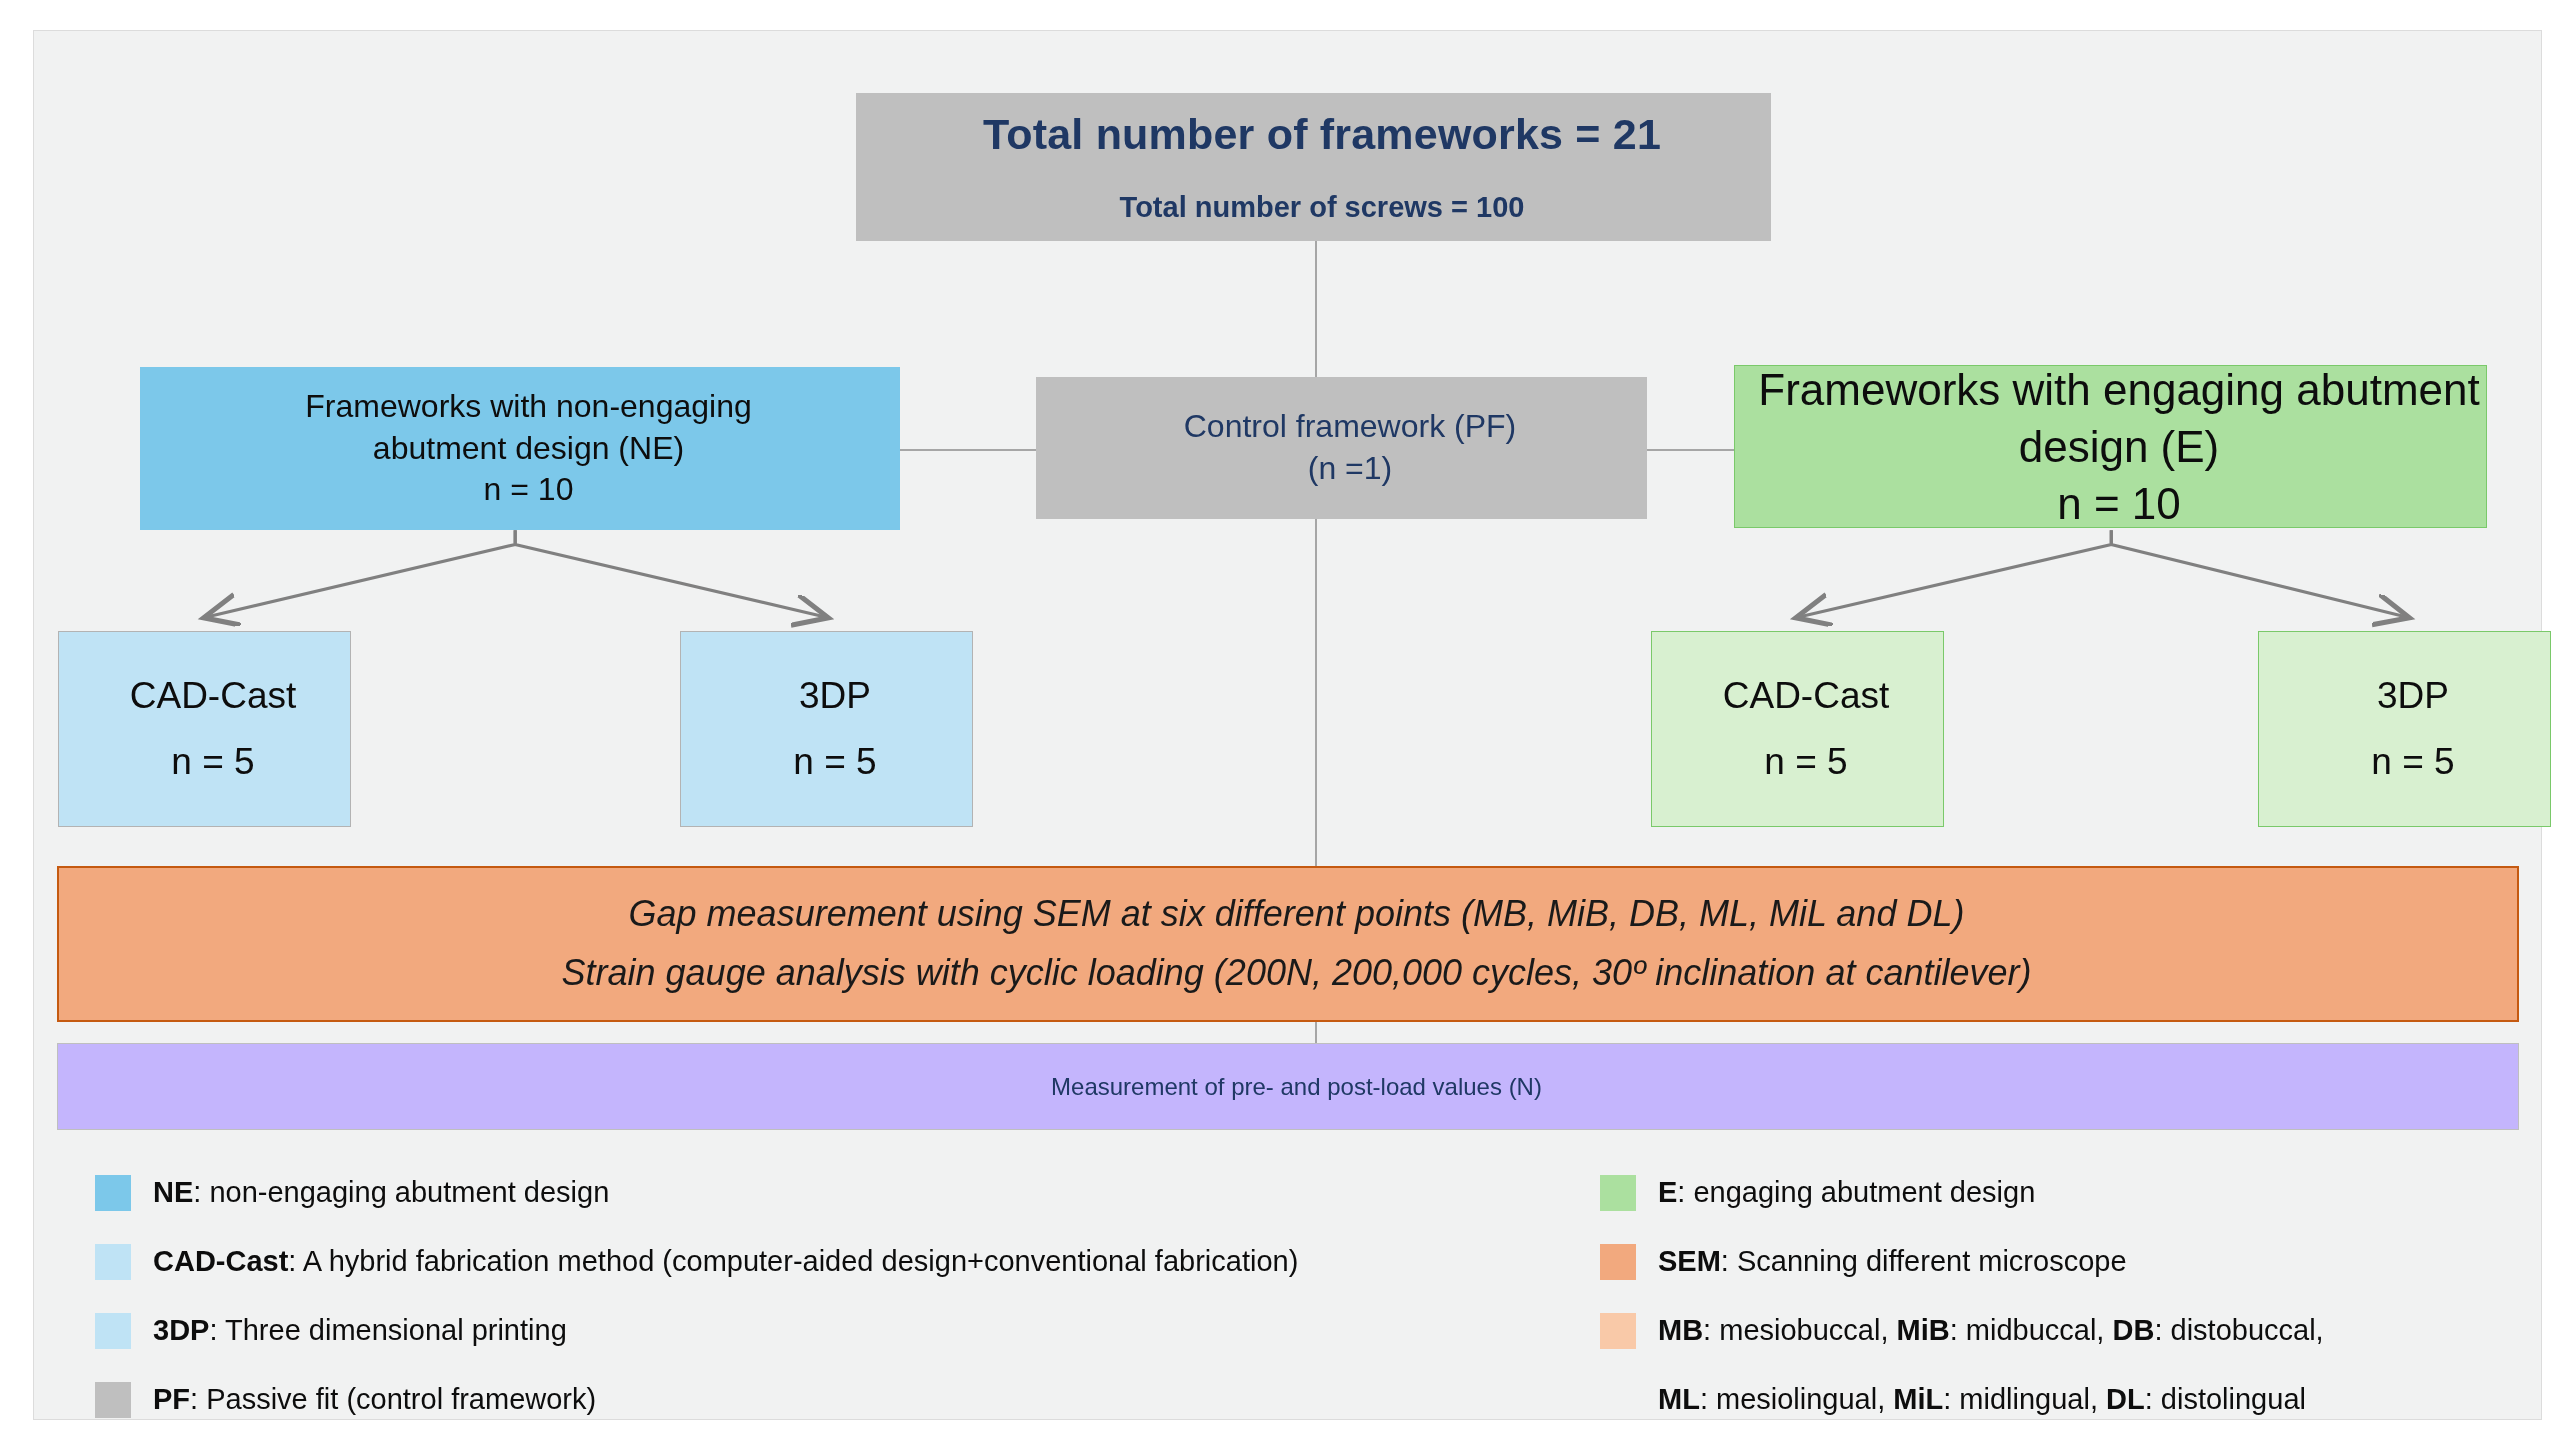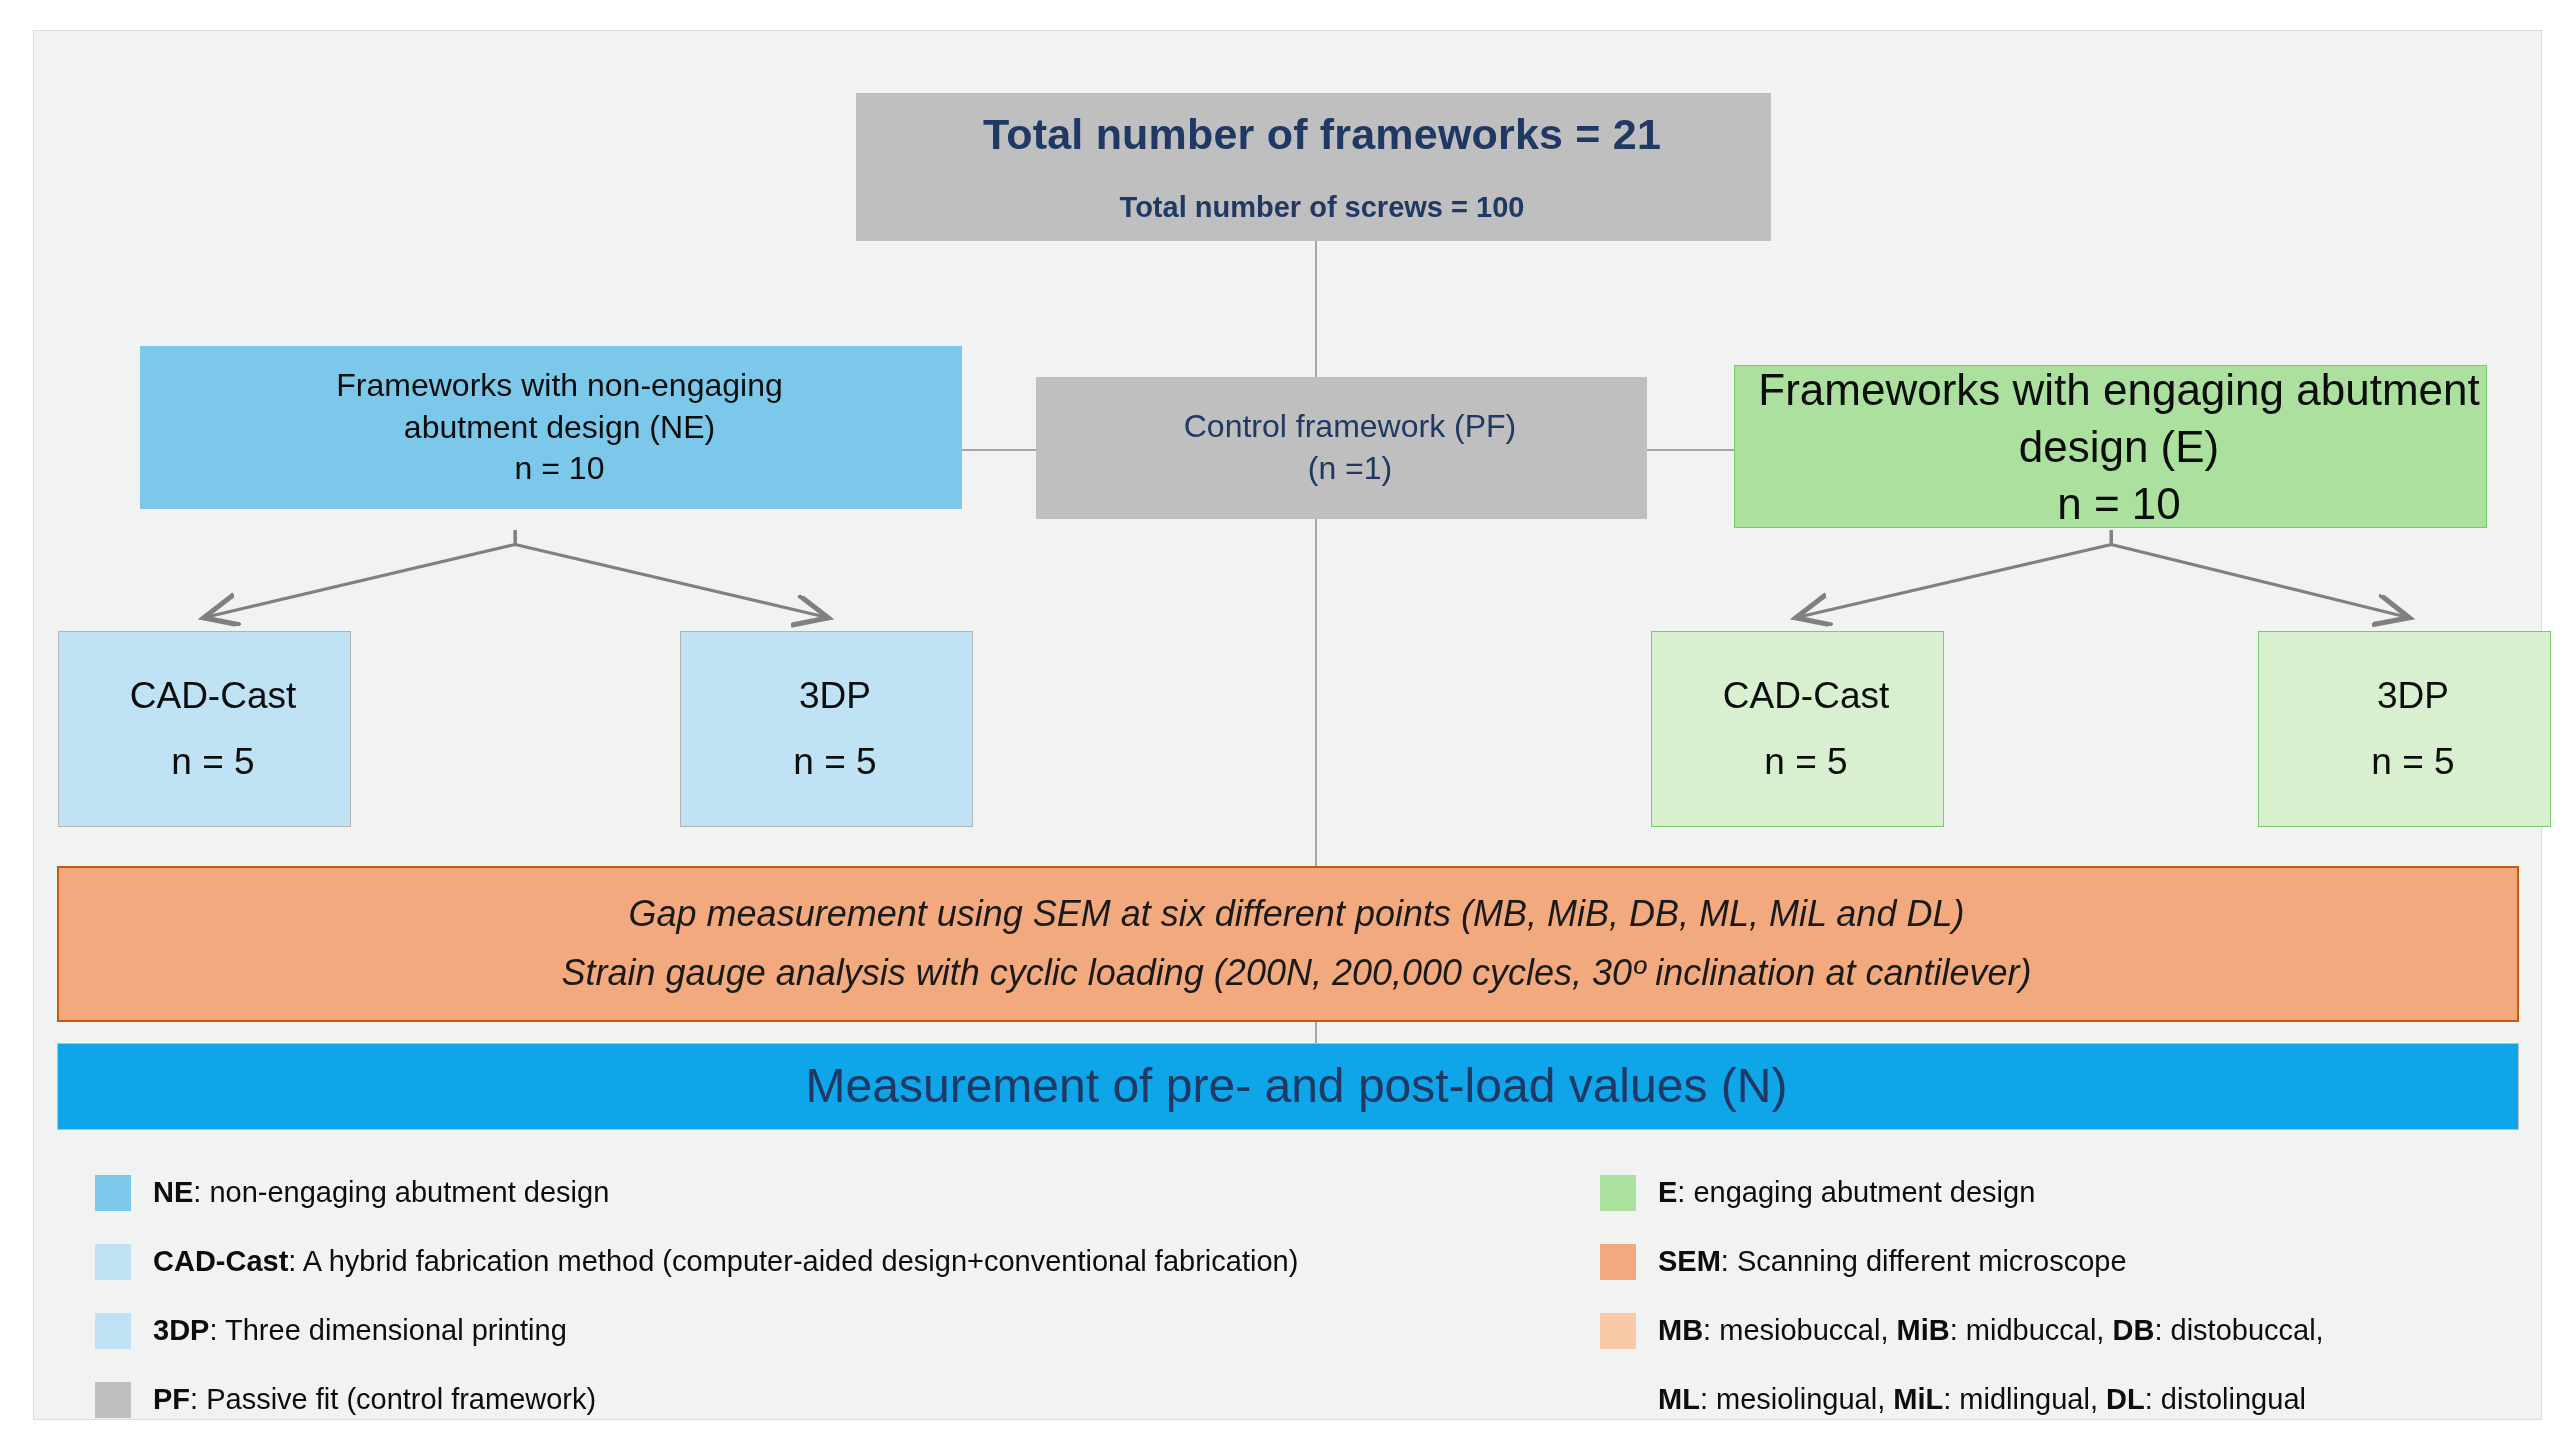--- a/index.html
+++ b/index.html
@@ -48,21 +48,21 @@
     left: 856px; top: 93px; width: 915px; height: 148px;
     background: #bfbfbf;
     border: 0.8px solid #bfbfbf;
     color: #1f3864;
     font-weight: bold;
   }
   .box-top .l1 { font-size: 43px; letter-spacing: 0.2px; }
   .box-top .l2 { font-size: 29px; margin-top: 26px; }
 
   .box-ne {
-    left: 140px; top: 346px; width: 822px; height: 163px;
+    left: 140px; top: 367px; width: 760px; height: 163px;
     background: #7cc8ea;
     border: 0.8px solid #7cc8ea;
     color: #0d0d0d;
     font-size: 32px;
   }
   .box-pf {
     left: 1036px; top: 377px; width: 611px; height: 142px;
     background: #bfbfbf;
     border: 0.8px solid #bfbfbf;
     color: #1f3864;
@@ -95,24 +95,24 @@
     background: #f2a97e;
     border: 2.4px solid #c55a11;
     color: #1a1a1a;
     font-size: 36px;
     font-style: italic;
   }
   .box-sem .l2 { margin-top: 12.6px; }
 
   .box-meas {
     left: 57px; top: 1043px; width: 2462px; height: 87px;
-    background: #0ea5e9;
+    background: #c4b5fd;
     border: 0.8px solid #bfbfbf;
     color: #1f3864;
-    font-size: 48px;
+    font-size: 24px;
   }
 
   
   .ln { position: absolute; background: #a6a6a6; }
   .vline { width: 2.4px; }
   .hline { height: 2.4px; }
 
   svg.arrows {
     position: absolute;
     left: 0; top: 0;

